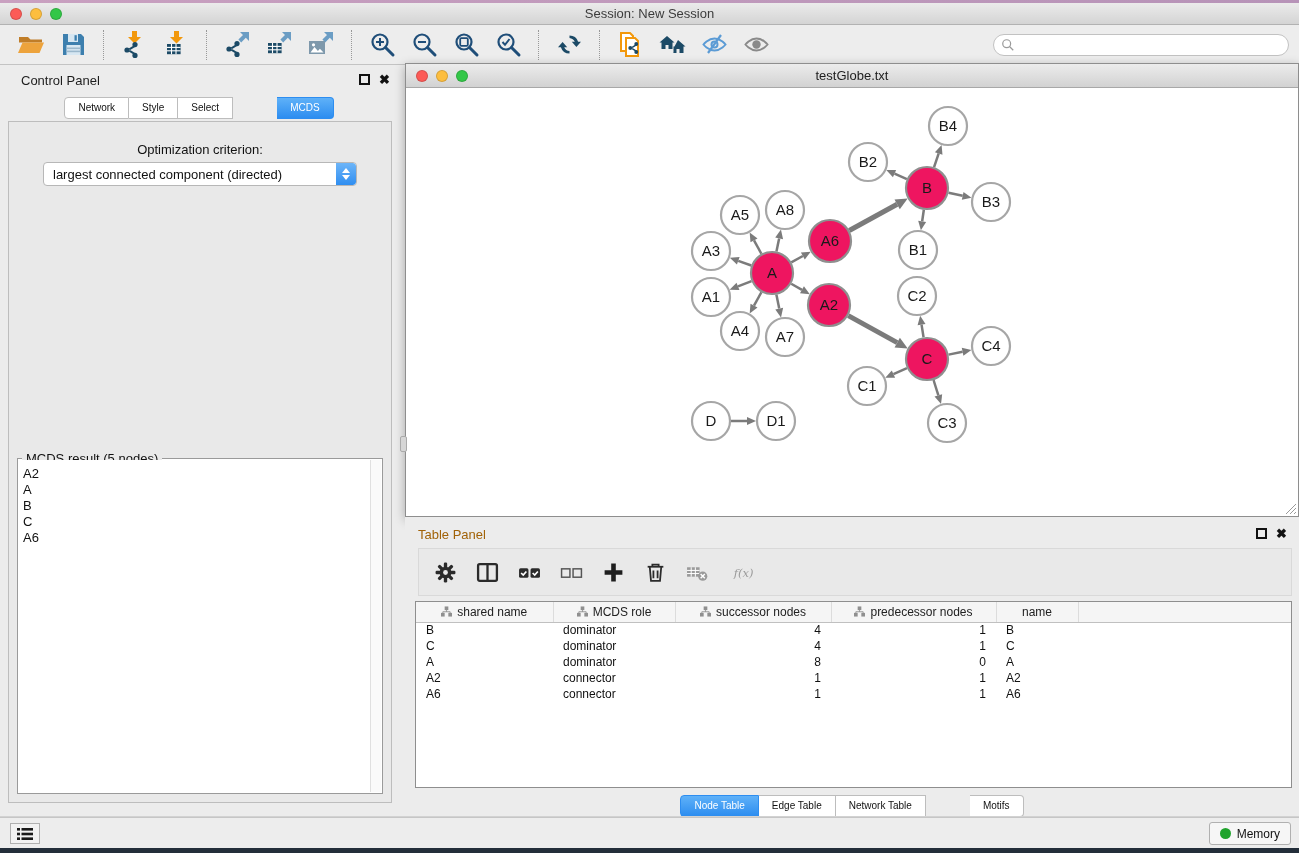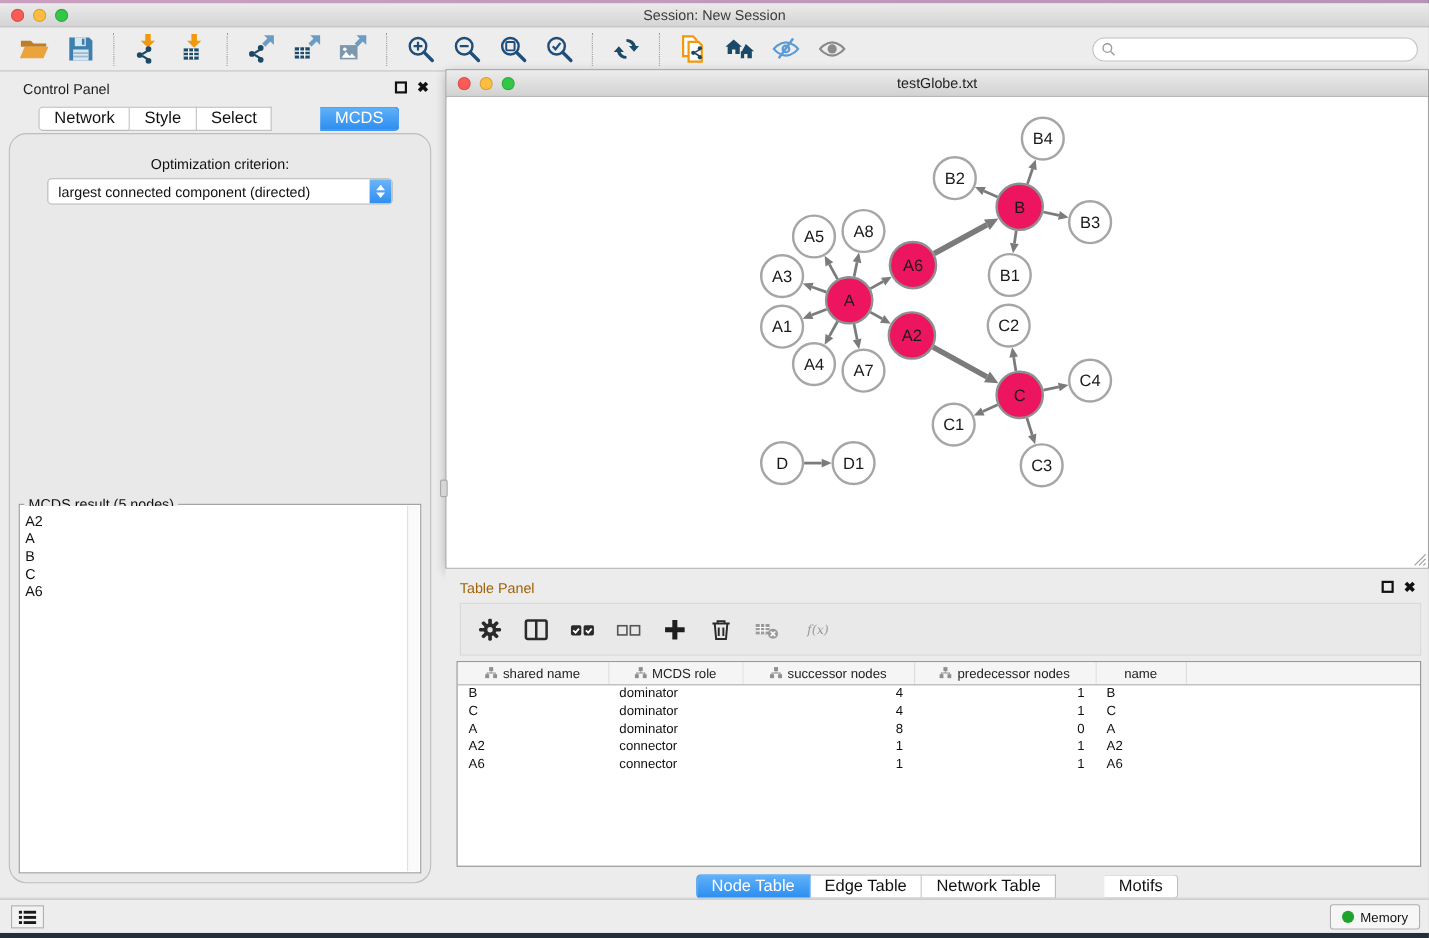--- a/index.html
+++ b/index.html
@@ -28,25 +28,25 @@
   .searchbox input { border:none; outline:none; flex:1; font-size:12px; margin-left:5px; background:transparent; }
 
   
   .control-panel { position:absolute; top:62px; left:0; width:398px; bottom:35px; }
   .panel-title-row { position:absolute; top:8px; left:21px; right:8px; height:18px; font-size:13px; color:#1d1d1d; }
   .panel-wctl { position:absolute; right:0; top:1px; display:flex; gap:9px; align-items:center; }
   .wctl-float { width:11px; height:11px; border:2px solid #111; background:transparent; }
   .wctl-close { font-size:13px; font-weight:bold; color:#111; line-height:11px; }
   .cp-tabs { position:absolute; top:32px; left:0; width:100%; display:flex; justify-content:center; }
   .tabset { display:inline-flex; }
-  .tabset .tab { font-size:15px; padding:2px 13px; background:#fff; border:1px solid #bdbdbd; border-left:none; color:#111; line-height:16px;text-align:right; }
+  .tabset .tab { font-size:10px; padding:2px 13px; background:#fff; border:1px solid #bdbdbd; border-left:none; color:#111; line-height:16px;text-align:right; }
   .tabset .tab:first-child { border-left:1px solid #bdbdbd; border-radius:4px 0 0 4px; }
   .tabset .tab:last-child { border-radius:0 4px 4px 0;margin-left:44px; }
   .tabset .tab.active { background:linear-gradient(#5fb1f8,#2d8df0); color:#fff; border-color:#2d8df0; }
-  .cp-box { position:absolute; top:56px; left:8px; right:6px; bottom:10px; border:1px solid #bdbdbd; border-radius:16px; background:#e9e9e9; }
+  .cp-box { position:absolute; top:56px; left:8px; right:6px; bottom:10px; border:1px solid #bdbdbd; border-radius:0; background:#e9e9e9; }
   .opt-label { position:absolute; top:20px; width:100%; text-align:center; font-size:13px; color:#111; }
   .dropdown { position:absolute; top:40px; left:34px; right:34px; height:24px; background:#fff;
     border:1px solid #b7b7b7; border-radius:4px; display:flex; align-items:center; overflow:hidden;justify-content:center; }
   .dropdown .dd-text { flex:1; font-size:13px; padding-left:9px; color:#111; }
   .dd-stepper { width:20px; height:100%; background:linear-gradient(#6db5f8,#2f8ef1); display:flex; flex-direction:column;
     align-items:center; justify-content:center; gap:2px; border-radius:0 3px 3px 0; }
   .dd-up { width:0;height:0;border-left:4px solid transparent;border-right:4px solid transparent;border-bottom:5px solid #fff; }
   .dd-down { width:0;height:0;border-left:4px solid transparent;border-right:4px solid transparent;border-top:5px solid #fff; }
   .btn-row { position:absolute; top:75px; width:100%; display:flex; justify-content:center; gap:14px; }
   .push-btn { background:#fff; border:1px solid #b4b4b4; border-radius:4px; font-size:13px; padding:3px 16px; color:#111; }

